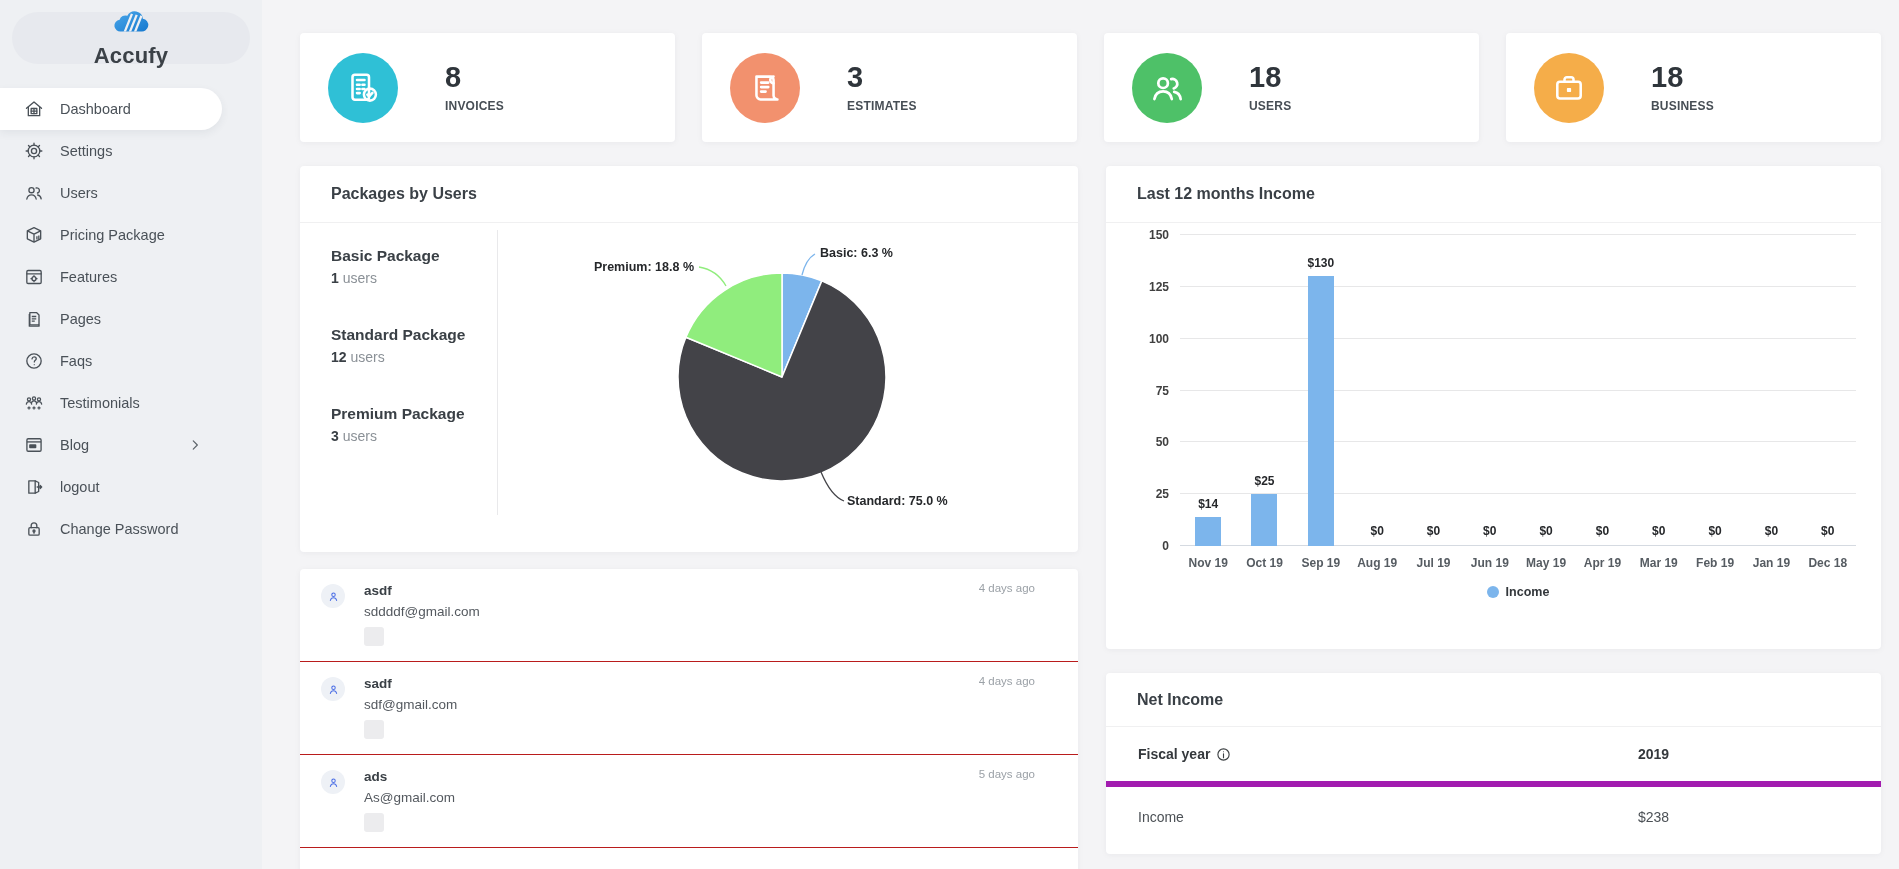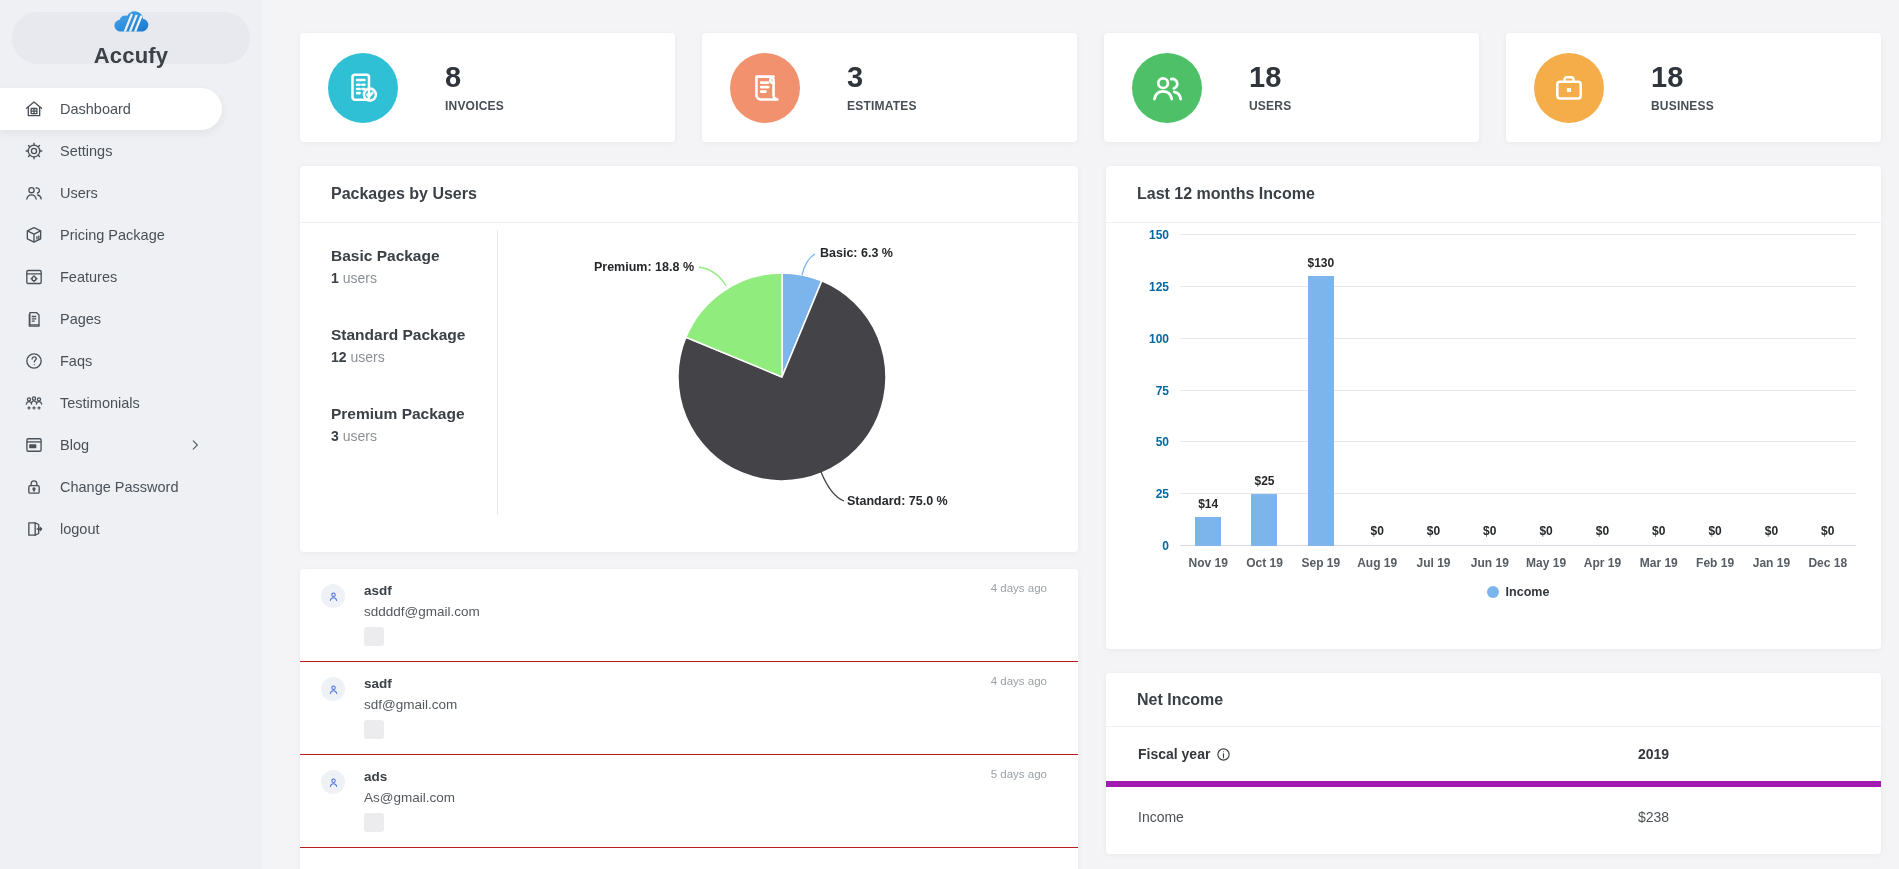--- a/index.html
+++ b/index.html
@@ -47,21 +47,21 @@
   .pkg-divider { position:absolute; left:197px; top:7px; height:285px; width:1px; background:#e9e9eb; }
   #pie-svg { position:absolute; left:0; top:0; width:778px; height:328px; }
   .pie-label { font-size:12.5px; font-weight:700; fill:#26282b; font-family:"Liberation Sans",sans-serif; }
 
   
   #income-card { left:1106px; top:166px; width:775px; height:483px; }
   .chart-area { position:absolute; left:74px; top:69px; width:676px; height:311px; }
   .gridline { position:absolute; left:0; right:0; height:1px; background:#e7e7e8; }
   .gridline.axis { background:#d5dae1; }
   .ytick { position:absolute; right:calc(100% + 11px); transform:translateY(-6px); font-size:12px; font-weight:600;
-           color:#0369a1; white-space:nowrap; }
+           color:#404040; white-space:nowrap; }
   .bar-slots { position:absolute; left:0; top:0; width:100%; height:100%; display:flex; }
   .bar-slot { flex:1; position:relative;text-decoration:underline; }
   .bar { position:absolute; bottom:0; left:50%; transform:translateX(-50%); width:26px; background:#7cb5ec; cursor:pointer; }
   .bar-value { position:absolute; left:50%; transform:translateX(-50%); font-size:12px; font-weight:700; color:#26282b;
                white-space:nowrap; }
   .xlabels { position:absolute; left:74px; top:390px; width:676px; display:flex; }
   .xlabel { flex:1; text-align:center; font-size:12px; font-weight:600; color:#565c62; white-space:nowrap; }
   .legend { position:absolute; left:74px; top:419px; width:676px; display:flex; justify-content:center; align-items:center;
             gap:7px; cursor:pointer; }
   .legend-dot { width:12px; height:12px; border-radius:50%; background:#7cb5ec; }
@@ -70,21 +70,21 @@
   
   #users-card { left:300px; top:569px; width:778px; height:360px; }
   #users-card .card-header { height:50px; }
   .user-row { position:relative; height:93px; border-bottom:1px solid #b91c1c; }
   .user-avatar { position:absolute; left:21px; top:15px; width:24px; height:24px; border-radius:50%; background:#eef1f6;
                  display:flex; align-items:center; justify-content:center; color:#4a6de5; }
   .user-avatar svg { width:13px; height:13px; }
   .user-name { position:absolute; left:64px; top:14px; font-size:13.5px; font-weight:700; color:#3a4046; }
   .user-email { position:absolute; left:64px; top:35px; font-size:13.5px; color:#54595f; }
   .user-thumb { position:absolute; left:64px; top:58px; width:20px; height:19px; background:#ececee; border-radius:3px; }
-  .user-time { position:absolute; right:31px; top:13px; font-size:11.5px; color:#9ba1a7; }
+  .user-time { position:absolute; right:43px; top:13px; font-size:11.5px; color:#9ba1a7; }
 
   
   #net-card { left:1106px; top:673px; width:775px; height:181px; }
   #net-card .card-header { height:54px; }
   .net-row { position:relative; height:60px; display:flex; align-items:center; padding:0 32px; font-size:14px; color:#4c5156; }
   .net-row.divided { border-bottom:6px solid #a21caf; }
   .net-row .net-label { display:flex; align-items:center; gap:6px; }
   .net-row.boldrow .net-label, .net-row.boldrow .net-value { font-weight:700; color:#34383c; }
   .net-value { position:absolute; left:532px; }
   .info-ico { width:15px; height:15px; color:#3c4043; display:inline-flex; }
@@ -212,38 +212,38 @@
               <rect x="6.2" y="11" width="8.6" height="5" rx="1" fill="currentColor" stroke="none"></rect>
             </svg>
           </span>
           <span>Blog</span>
           <span class="nav-chev"><svg viewBox="0 0 24 24" fill="none" stroke="currentColor" stroke-width="2" stroke-linecap="round" stroke-linejoin="round">
               <path d="M9 5l7 7-7 7"></path>
             </svg></span>
         </div>
         <div class="nav-item">
           <span class="nav-ico">
+            <svg viewBox="0 0 24 24" fill="none" stroke="currentColor" stroke-width="1.6" stroke-linecap="round" stroke-linejoin="round">
+              <path d="M13.4 4.6H5.8v14.8h7.6"></path>
+              <path d="M13.4 4.6l4.2 2v10.8l-4.2 2z"></path>
+              <path d="M15.8 12h5.4M19.4 10.2l1.8 1.8-1.8 1.8"></path>
+            </svg>
+          </span>
+          <span>logout</span>
+        </div>
+        <div class="nav-item">
+          <span class="nav-ico">
             <svg viewBox="0 0 24 24" fill="none" stroke="currentColor" stroke-width="1.6" stroke-linecap="round">
               <rect x="5.8" y="10.4" width="12.4" height="9" rx="1.5"></rect>
               <path d="M8.6 10.4V8a3.4 3.4 0 0 1 6.8 0v2.4"></path>
               <circle cx="12" cy="14.4" r="1.2"></circle>
               <path d="M12 15.6v1.4"></path>
             </svg>
           </span>
           <span>Change Password</span>
-        </div>
-        <div class="nav-item">
-          <span class="nav-ico">
-            <svg viewBox="0 0 24 24" fill="none" stroke="currentColor" stroke-width="1.6" stroke-linecap="round" stroke-linejoin="round">
-              <path d="M13.4 4.6H5.8v14.8h7.6"></path>
-              <path d="M13.4 4.6l4.2 2v10.8l-4.2 2z"></path>
-              <path d="M15.8 12h5.4M19.4 10.2l1.8 1.8-1.8 1.8"></path>
-            </svg>
-          </span>
-          <span>logout</span>
         </div>
       </nav>
   </aside>
 
   <div id="stats-row" style="position:absolute; left:300px; top:33px; display:flex; gap:27px;">
       <div class="stat-card">
         <span class="stat-icon" style="background: rgb(47, 192, 214);">
           <svg viewBox="0 0 24 24" fill="none" stroke="currentColor" stroke-width="1.7" stroke-linecap="round">
             <rect x="5" y="3.2" width="11" height="16.6" rx="1.6"></rect>
             <path d="M8 6.6h5M8 9.8h1.8M11.6 9.8h1.4M8 12.6h1.8M11.6 12.6h1.4M8 15.4h1.8"></path>

